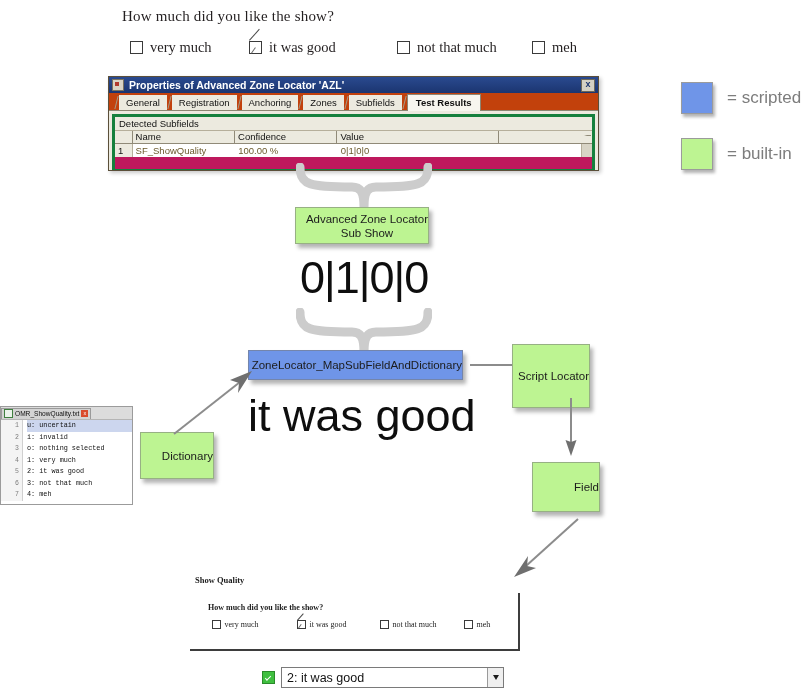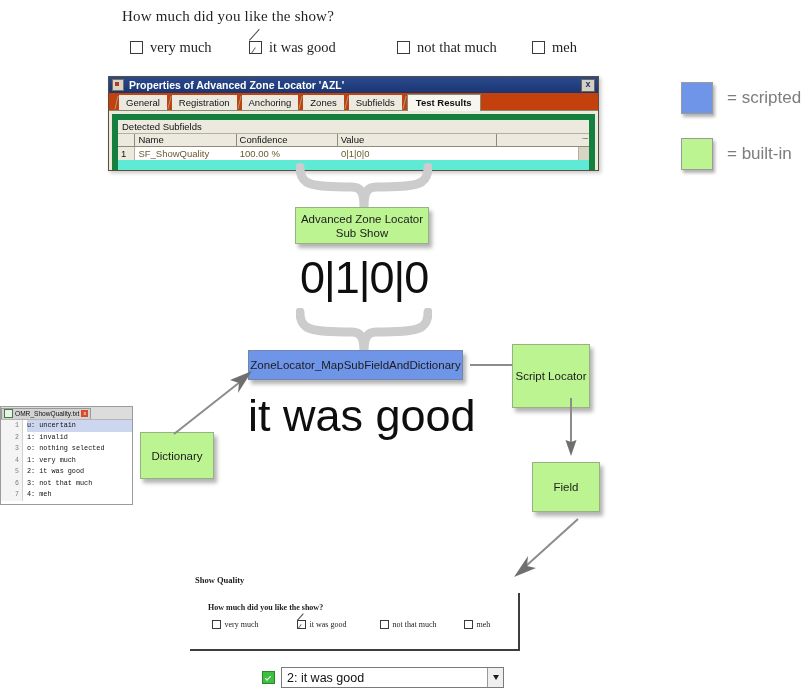--- a/index.html
+++ b/index.html
@@ -93,21 +93,21 @@
   #azl .tab::before{border:0;}
   #azl .tsep{
     width:1px;height:13px;background:#a39c88;transform:skewX(-14deg);margin:0 2px 1px 2px;
   }
   #azl .tab.active{
     font-weight:bold;background:#f7f6ef;border-top:1px solid #8d8673;
     border-left:1px solid #8d8673;border-right:1px solid #8d8673;
     padding:2px 8px 3px 8px;margin-bottom:-1px;z-index:3;
   }
   #azl .panel{
-    margin:3px;background:#5eead4;border:6px solid #15803d;height:52px;
+    margin:3px;background:#be185d;border:3px solid #15803d;height:52px;
   }
   #azl .panel-hd{
     font-size:9.5px;color:#111;padding:1px 4px;background:#eceadf;
     border-bottom:1px solid #b6af9b;
   }
   #azl .grid{background:#fff;}
   #azl .ghead{display:flex;height:13px;background:#eceadf;}
   #azl .ghead div{
     font-size:9.5px;color:#111;border-right:1px solid #908a78;
     border-bottom:1px solid #908a78;padding-left:3px;line-height:12px;
@@ -133,21 +133,21 @@
     border-bottom:5px solid #1b1b1b;margin:4px auto 0 auto;
   }
 
   
   .brace{position:absolute;}
   .brace svg{display:block;}
 
   
   .node{
     position:absolute;box-sizing:border-box;
-    display:flex;align-items:center;justify-content:center;text-align:center;
+    display:flex;align-items:center;justify-content:flex-end;text-align:center;
     font-size:11.5px;color:#1c1c1c;line-height:14px;
     border:1px solid rgba(120,120,120,.55);
     box-shadow:3px 4px 4px rgba(0,0,0,.30);
   }
   .node.green{background:#bdf492;}
   .node.blue{background:#6f95e8;}
 
   
   .bigtxt{
     position:absolute;font-size:45px;color:#0e0e0e;white-space:nowrap;

